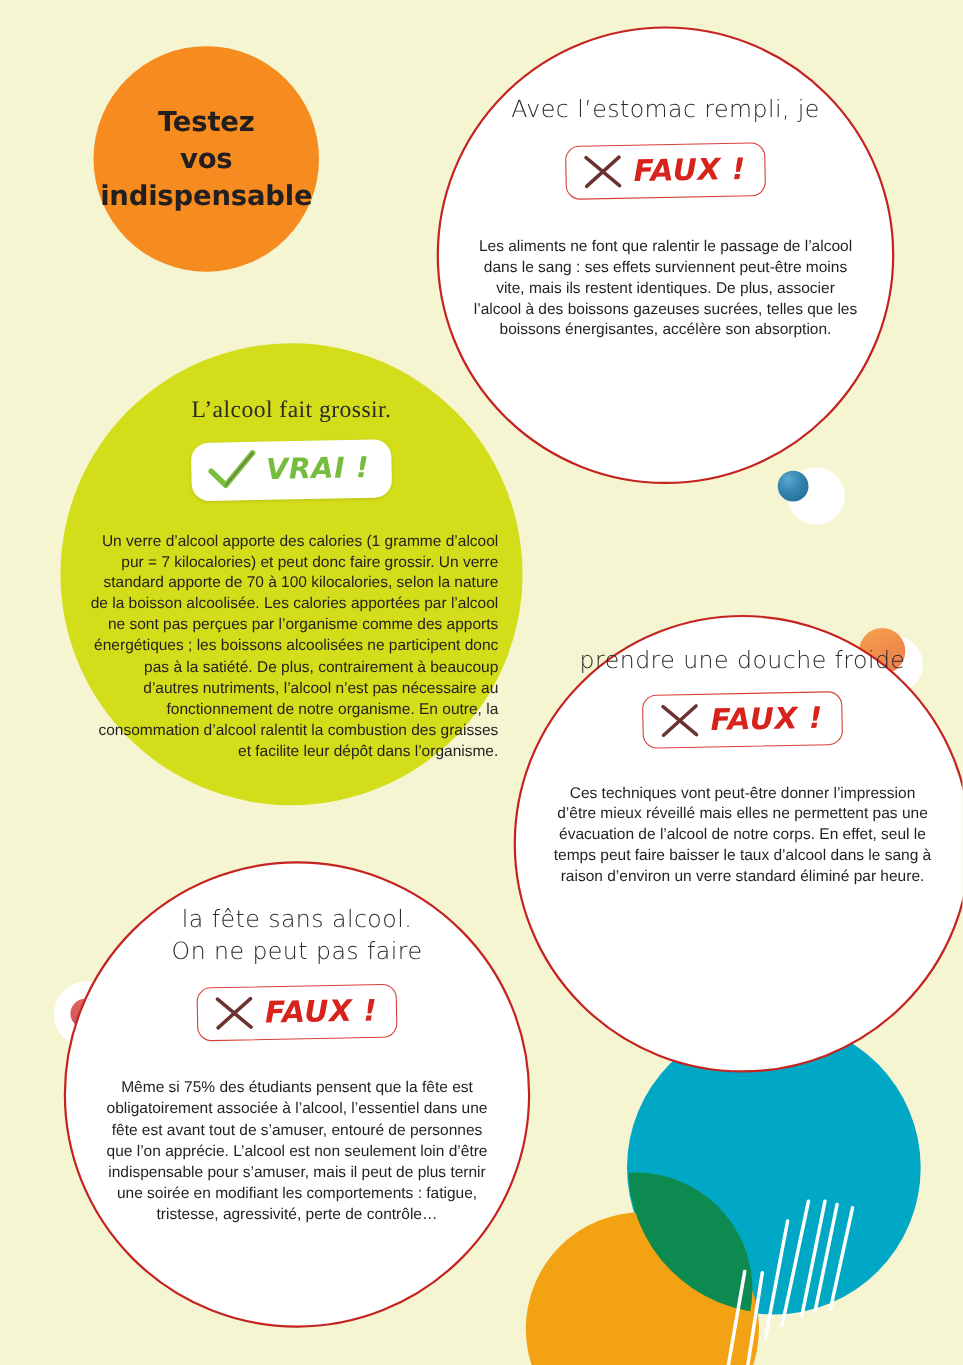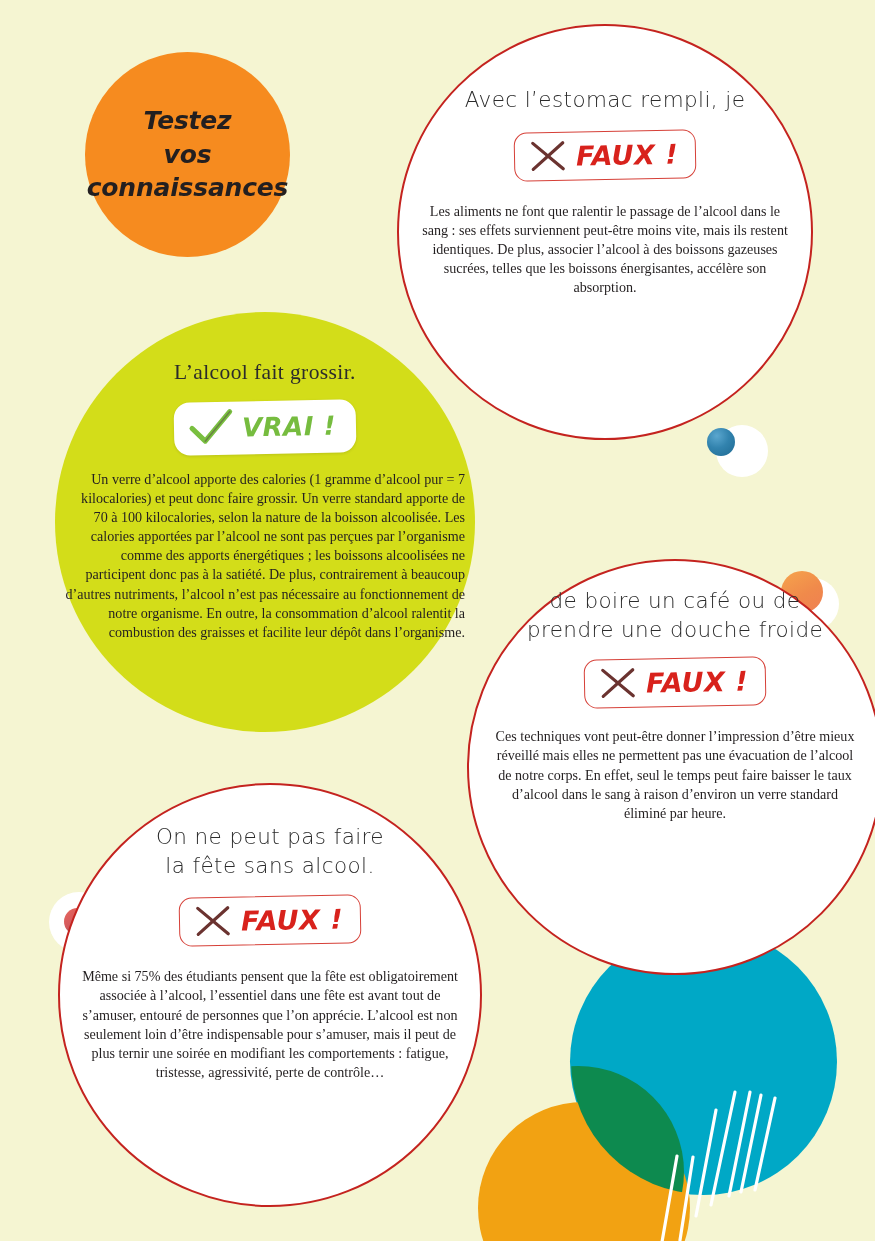--- a/index.html
+++ b/index.html
@@ -96,24 +96,24 @@
   }
   .badge.faux .badge-label{color:#d8221c;}
   .badge.vrai .badge-label{color:#76bc3f;font-size:26px;}
 
   .q-body{
     font-family:"Liberation Sans", sans-serif;
     font-size:14.1px;
     line-height:1.36;
     color:#231f20;
   }
-  .q-body p{margin:0;font-family:Liberation Serif, serif;}
-
-  
-  #title-circle{left:85px;top:52px;width:205px;height:205px;font-style:italic;}
+  .q-body p{margin:12px;}
+
+  
+  #title-circle{left:85px;top:42px;width:205px;height:205px;}
 
   #bubble-1{left:397px;top:24px;width:416px;height:416px;padding-top:60px;}
   #bubble-1 .q-body{width:378px;margin-top:22px;}
 
   #bubble-2{left:55px;top:312px;width:420px;height:420px;padding-top:30px;}
   #bubble-2 .q-body{width:400px;margin-top:16px;text-align:right;}
 
   #bubble-3{left:467px;top:559px;width:416px;height:416px;padding-top:26px;}
   #bubble-3 .q-body{width:370px;margin-top:20px;}
 
@@ -153,21 +153,21 @@
       <line x1="300" y1="172" x2="279" y2="276"></line>
       <line x1="311" y1="175" x2="291" y2="272"></line>
       <line x1="325" y1="178" x2="305" y2="270"></line>
     </g>
   </svg>
 
   <div id="title-circle" class="title-circle">
     <div class="title-text">
       <span>Testez</span>
       <span>vos</span>
-      <span>connaissances</span>
+      <span>indispensable</span>
     </div>
   </div>
 
   <div id="bubble-1" class="bubble white">
     <div class="q-head">
       <span>Avec l’estomac rempli, je</span>
     </div>
     <div class="badge faux" style="margin-top:16px;">
       <svg class="badge-mark" width="40" height="34" viewBox="0 0 40 34">
         <path d="M5 4 L35 30" stroke="#6b3330" stroke-width="3.2" stroke-linecap="round" fill="none"></path>
@@ -191,39 +191,38 @@
       </svg>
       <span class="badge-label">VRAI !</span>
     </div>
     <div class="q-body">
       <p>Un verre d’alcool apporte des calories (1 gramme d’alcool pur = 7 kilocalories) et peut donc faire grossir. Un verre standard apporte de 70 à 100 kilocalories, selon la nature de la boisson alcoolisée. Les calories apportées par l’alcool ne sont pas perçues par l’organisme comme des apports énergétiques ; les boissons alcoolisées ne participent donc pas à la satiété. De plus, contrairement à beaucoup d’autres nutriments, l’alcool n’est pas nécessaire au fonctionnement de notre organisme. En outre, la consommation d’alcool ralentit la combustion des graisses et facilite leur dépôt dans l’organisme.</p>
     </div>
   </div>
 
   <div id="bubble-3" class="bubble white">
     <div class="q-head">
-      <span>de boire un café ou de</span>
       <span>prendre une douche froide</span>
     </div>
     <div class="badge faux" style="margin-top:14px;">
       <svg class="badge-mark" width="40" height="34" viewBox="0 0 40 34">
         <path d="M5 4 L35 30" stroke="#6b3330" stroke-width="3.2" stroke-linecap="round" fill="none"></path>
         <path d="M35 4 L5 30" stroke="#6b3330" stroke-width="3.2" stroke-linecap="round" fill="none"></path>
       </svg>
       <span class="badge-label">FAUX !</span>
     </div>
     <div class="q-body">
       <p>Ces techniques vont peut-être donner l’impression d’être mieux réveillé mais elles ne permettent pas une évacuation de l’alcool de notre corps. En effet, seul le temps peut faire baisser le taux d’alcool dans le sang à raison d’environ un verre standard éliminé par heure.</p>
     </div>
   </div>
 
   <div id="bubble-4" class="bubble white">
     <div class="q-head">
+      <span>la fête sans alcool.</span>
       <span>On ne peut pas faire</span>
-      <span>la fête sans alcool.</span>
     </div>
     <div class="badge faux" style="margin-top:16px;">
       <svg class="badge-mark" width="40" height="34" viewBox="0 0 40 34">
         <path d="M5 4 L35 30" stroke="#6b3330" stroke-width="3.2" stroke-linecap="round" fill="none"></path>
         <path d="M35 4 L5 30" stroke="#6b3330" stroke-width="3.2" stroke-linecap="round" fill="none"></path>
       </svg>
       <span class="badge-label">FAUX !</span>
     </div>
     <div class="q-body">
       <p>Même si 75% des étudiants pensent que la fête est obligatoirement associée à l’alcool, l’essentiel dans une fête est avant tout de s’amuser, entouré de personnes que l’on apprécie. L’alcool est non seulement loin d’être indispensable pour s’amuser, mais il peut de plus ternir une soirée en modifiant les comportements : fatigue, tristesse, agressivité, perte de contrôle…</p>

